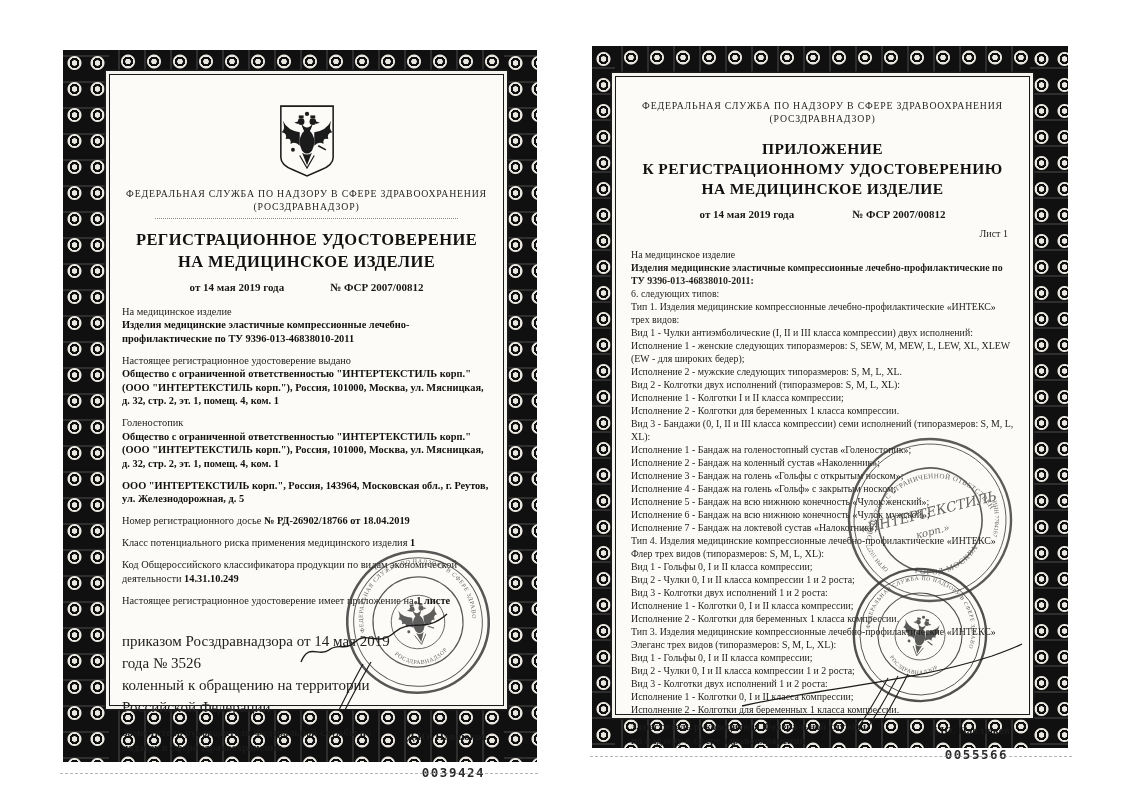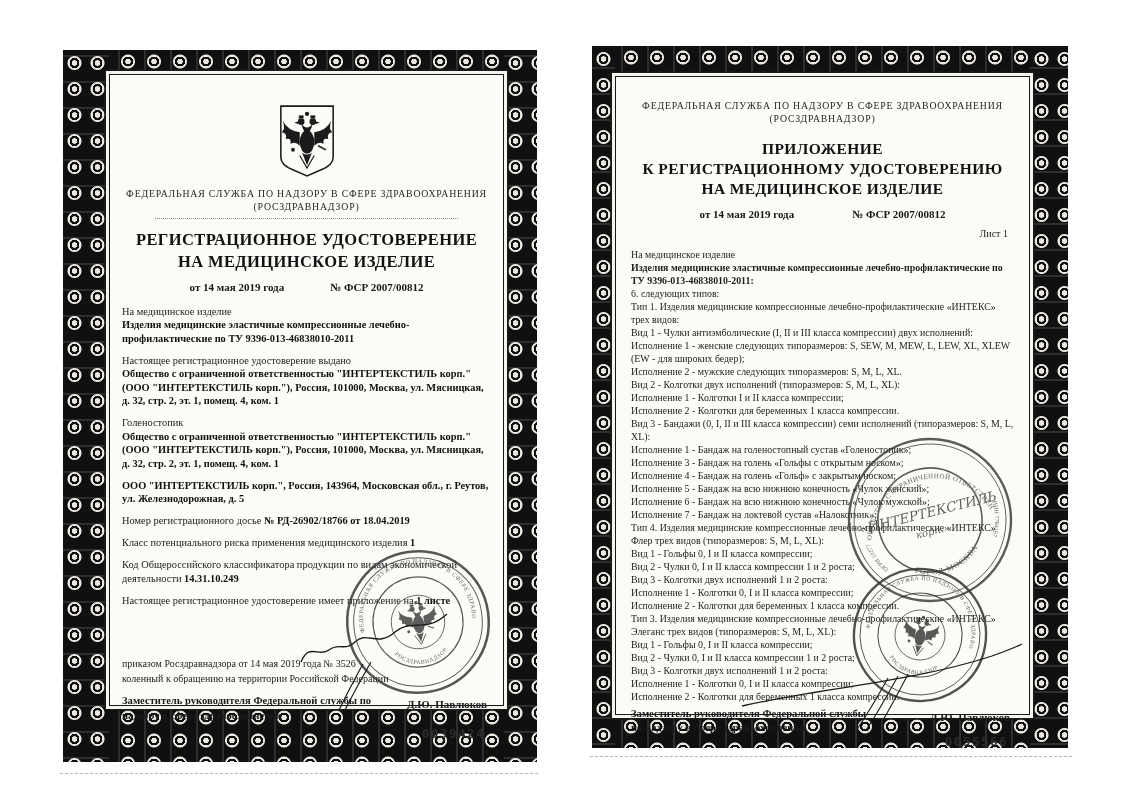--- a/index.html
+++ b/index.html
@@ -59,27 +59,27 @@
     display:flex;justify-content:center;gap:46px;font-weight:bold;
     font-size:11px;margin-top:9px;color:#171717;
   }
   .sheet{ text-align:right;font-size:10px;margin-top:8px;padding-right:6px;color:#222;}
   
   .rows{margin-top:12px;font-size:10.4px;line-height:1.3;}
   .row{margin:0 0 8.5px 0;}
   .row .lbl{display:block;color:#222;}
   .row .val{font-weight:bold;color:#101010;}
   .row.inline .lbl{display:inline;}
-  .order{font-size:10px;line-height:1.45;margin-top:50px;width:78%;color:#222;}
+  .order{font-size:15px;line-height:1.45;margin-top:24px;width:78%;color:#222;}
   .sig-block{display:flex;justify-content:space-between;align-items:flex-start;margin-top:8px;}
   .sig-title{font-weight:bold;font-size:10.6px;line-height:1.35;max-width:255px;}
   .sig-name{font-weight:bold;font-size:11px;margin-top:4px;padding-right:4px;}
   .serial{
     text-align:right;font-family:"DejaVu Sans Mono", monospace;font-weight:bold;
-    font-size:12.5px;letter-spacing:1.5px;color:#2c2c2c;margin-top:3px;padding-right:6px;
+    font-size:12.5px;letter-spacing:1.5px;color:#2c2c2c;margin-top:10px;padding-right:6px;
   }
   
   .lines{margin-top:9px;font-size:9.9px;line-height:13px;color:#1d1d1d;}
   .lines p{margin:0;}
   .lines p.b{font-weight:bold;}
   
   .stampsvg{position:absolute;color:#343434;pointer-events:none;}
   .stampsvg text{fill:#3a3a3a;}
   .sigsvg{position:absolute;left:0;top:0;pointer-events:none;}
   .scan-line{position:absolute;border-top:1.5px dashed #8f8f8f;opacity:.65;}
@@ -212,20 +212,21 @@
         <p>6. следующих типов:</p>
         <p>Тип 1. Изделия медицинские компрессионные лечебно-профилактические «ИНТЕКС» трех видов:</p>
         <p>Вид 1 - Чулки антиэмболические (I, II и III класса компрессии) двух исполнений:</p>
         <p>Исполнение 1 - женские следующих типоразмеров: S, SEW, M, MEW, L, LEW, XL, XLEW (EW - для широких бедер);</p>
         <p>Исполнение 2 - мужские следующих типоразмеров: S, M, L, XL.</p>
         <p>Вид 2 - Колготки двух исполнений (типоразмеров: S, M, L, XL):</p>
         <p>Исполнение 1 - Колготки I и II класса компрессии;</p>
         <p>Исполнение 2 - Колготки для беременных 1 класса компрессии.</p>
         <p>Вид 3 - Бандажи (0, I, II и III класса компрессии) семи исполнений (типоразмеров: S, M, L, XL):</p>
         <p>Исполнение 1 - Бандаж на голеностопный сустав «Голеностопик»;</p>
+        <p>Исполнение 2 - Бандаж на коленный сустав «Наколенник»;</p>
         <p>Исполнение 3 - Бандаж на голень «Гольфы с открытым носком»;</p>
         <p>Исполнение 4 - Бандаж на голень «Гольф» с закрытым носком;</p>
         <p>Исполнение 5 - Бандаж на всю нижнюю конечность «Чулок женский»;</p>
         <p>Исполнение 6 - Бандаж на всю нижнюю конечность «Чулок мужской»;</p>
         <p>Исполнение 7 - Бандаж на локтевой сустав «Налокотник»;</p>
         <p>Тип 4. Изделия медицинские компрессионные лечебно-профилактические «ИНТЕКС» Флер трех видов (типоразмеров: S, M, L, XL):</p>
         <p>Вид 1 - Гольфы 0, I и II класса компрессии;</p>
         <p>Вид 2 - Чулки 0, I и II класса компрессии 1 и 2 роста;</p>
         <p>Вид 3 - Колготки двух исполнений 1 и 2 роста:</p>
         <p>Исполнение 1 - Колготки 0, I и II класса компрессии;</p>

